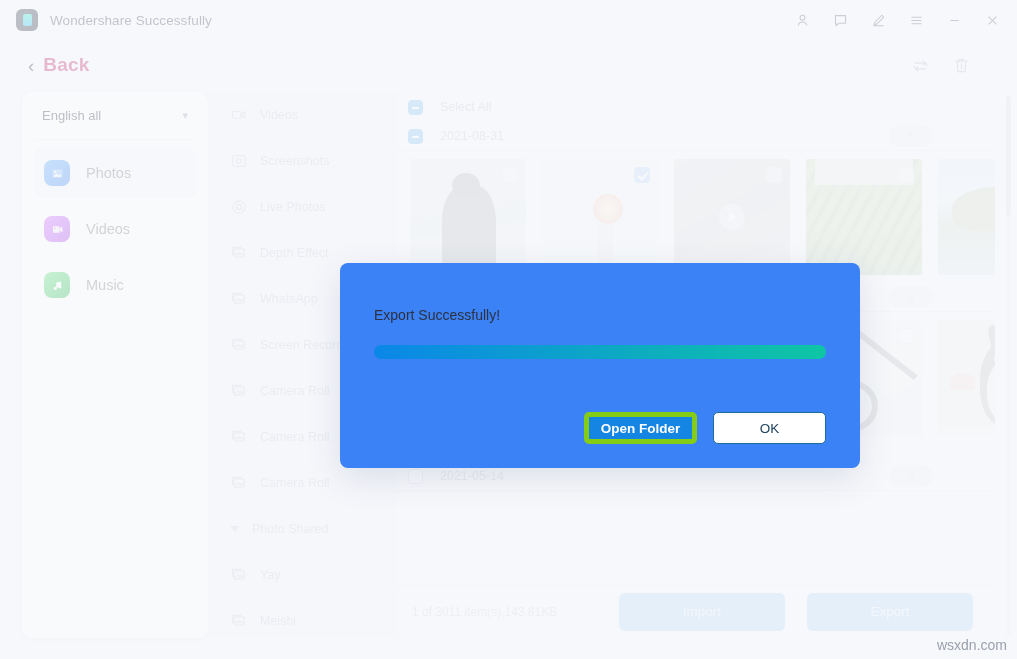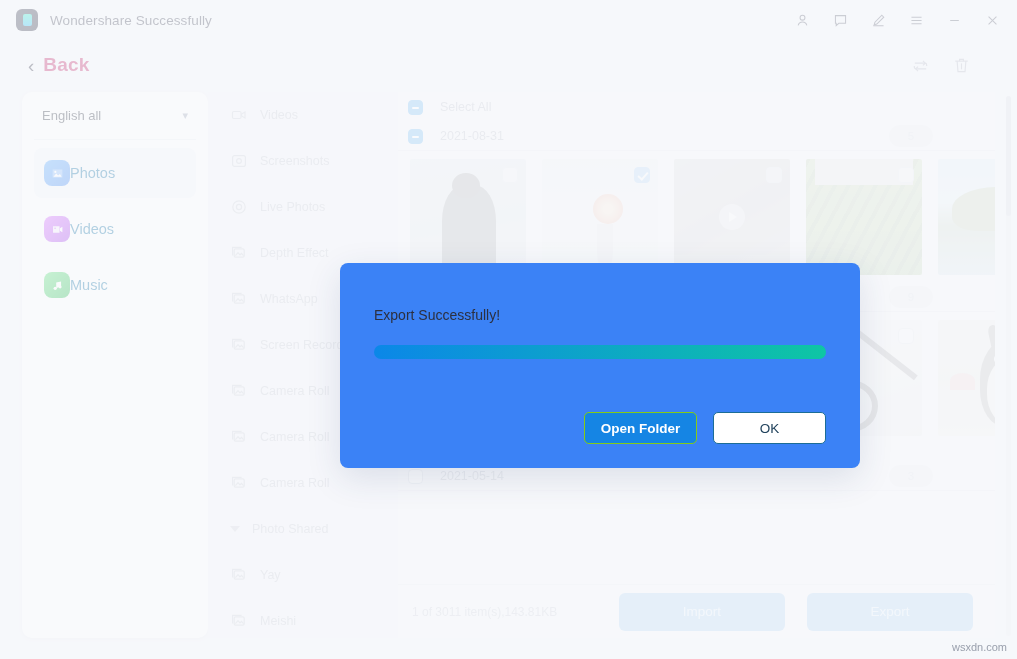--- a/index.html
+++ b/index.html
@@ -87,21 +87,21 @@
     border-radius: 8px; padding: 0 10px; margin-bottom: 6px;
     cursor: pointer;
   }
   .nav-item.active { background: #f4f6fb; }
   .nav-ico {
     width: 26px; height: 26px; border-radius: 8px;
     display: flex; align-items: center; justify-content: center;
     color: #fff; font-size: 12px; flex: none;
   }
   .nav-ico .g { width: 13px; height: 13px; }
-  .nav-text { margin-left: 0; font-size: 14.5px; color: #0369a1; }
+  .nav-text { margin-left: 16px; font-size: 14.5px; color: #737373; }
 
   
   .albums {
     position: absolute; left: 208px; top: 92px;
     width: 190px; height: 546px;
     background: #f4f5f9;
     overflow: hidden;
   }
   .album-item {
     height: 46px; display: flex; align-items: center;
@@ -325,30 +325,30 @@
   .modal-actions {
     position: absolute; right: 34px; bottom: 24px;
     display: flex; gap: 16px;
   }
   .btn {
     height: 32px; border-radius: 5px; font-size: 13.5px;
     display: flex; align-items: center; justify-content: center;
     cursor: pointer;
   }
   .btn-primary {
-    width: 113px; background: #1585e4; color: #fff; border: 1px solid #84cc16;
+    width: 113px; background: #1585e4; color: #fff; border: 5px solid #84cc16;
     font-weight: 600;
   }
   .btn-outline {
     width: 113px; background: #fff; color: #21425c; border: 1px solid #1c6d96;
   }
 
   .watermark {
     position: absolute; right: 10px; bottom: 6px;
-    font-size: 11px; color: #9aa0ad;
+    font-size: 14px; color: #9aa0ad;
   }
 </style>
 </head>
 <body>
 
 <div id="app">
 
   <div class="titlebar">
     <div class="app-logo">
       <div class="inner"></div>

